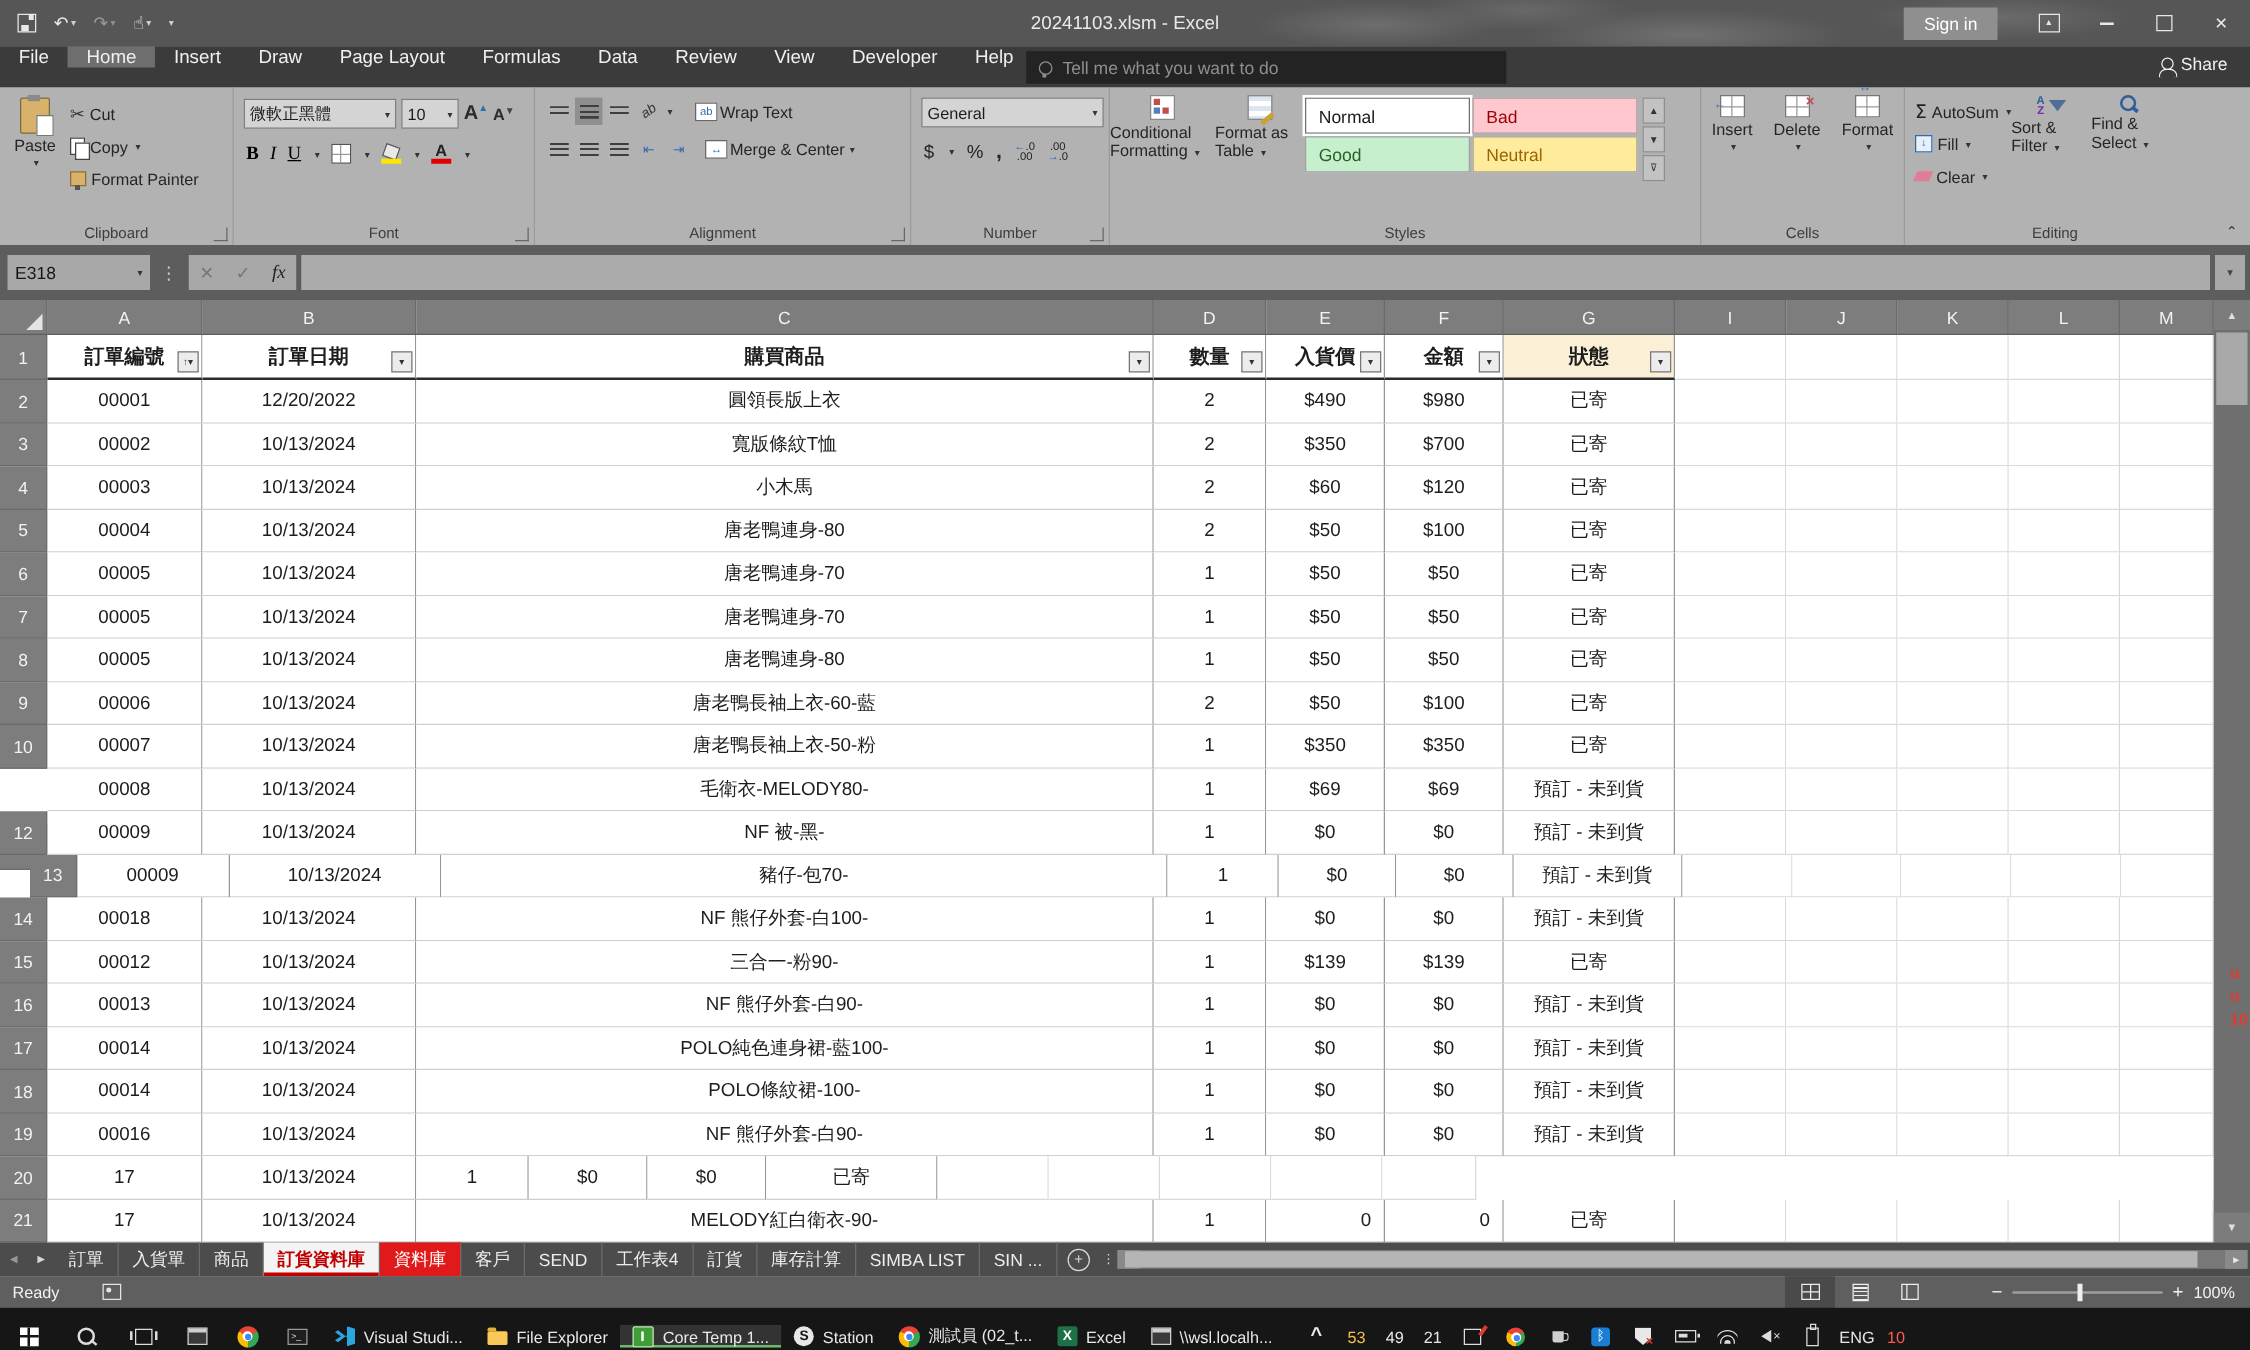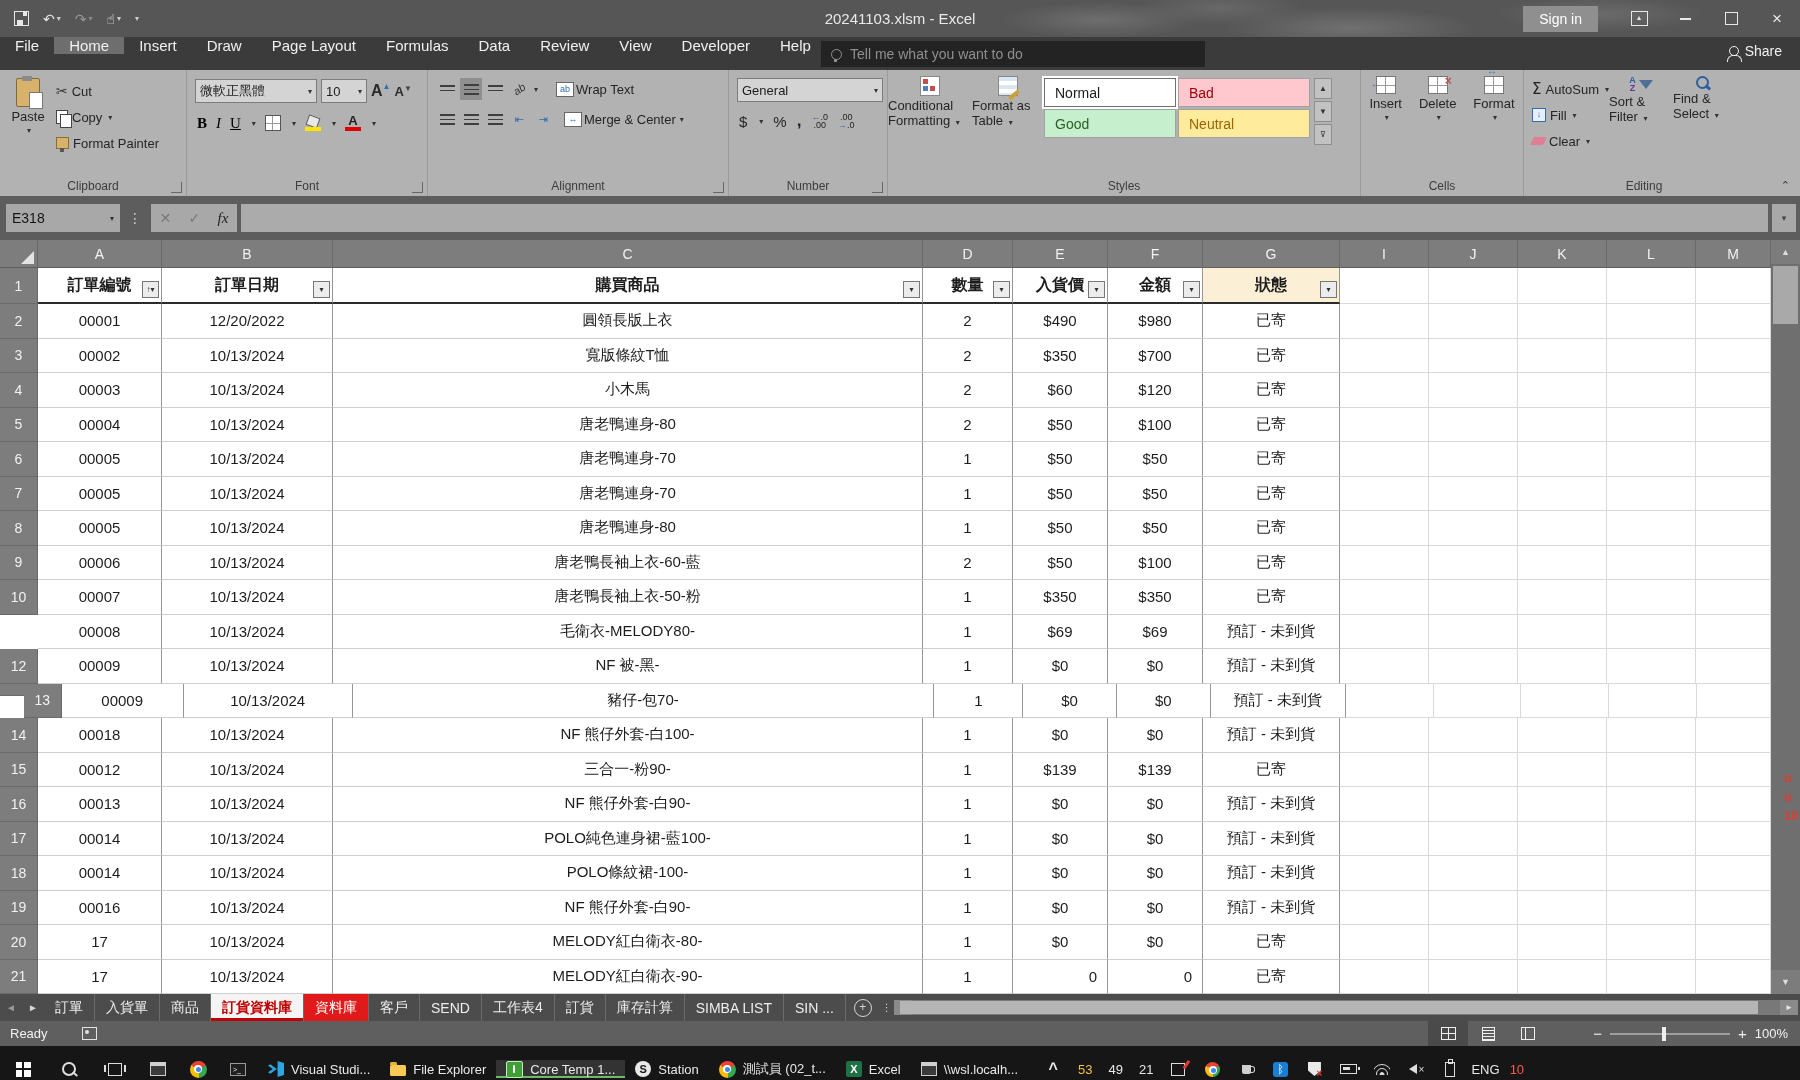--- a/index.html
+++ b/index.html
@@ -826,21 +826,20 @@
         <div class="c oc" style="width: 89px; height: 34.5px;"></div>
         <div class="c oc" style="width: 89px; height: 34.5px;"></div>
         <div class="c oc" style="width: 89px; height: 34.5px;"></div>
         <div class="c oc" style="width: 89px; height: 34.5px;"></div>
         <div class="c oc" style="width: 75px; height: 34.5px;"></div>
       </div>
       <div class="grow" style="height: 34.5px;">
         <div class="rh" style="height: 34.5px;">20</div>
         <div class="c tc" style="width: 124px; height: 34.5px;">17</div>
         <div class="c tc" style="width: 171px; height: 34.5px;">10/13/2024</div>
-        <div class="c tc" style="width: 590px; height: 34.5px;">MELODY紅白衛衣-80-</div>
         <div class="c tc" style="width: 90px; height: 34.5px;">1</div>
         <div class="c tc" style="width: 95px; height: 34.5px;">$0</div>
         <div class="c tc" style="width: 95px; height: 34.5px;">$0</div>
         <div class="c tc" style="width: 137px; height: 34.5px;">已寄</div>
         <div class="c oc" style="width: 89px; height: 34.5px;"></div>
         <div class="c oc" style="width: 89px; height: 34.5px;"></div>
         <div class="c oc" style="width: 89px; height: 34.5px;"></div>
         <div class="c oc" style="width: 89px; height: 34.5px;"></div>
         <div class="c oc" style="width: 75px; height: 34.5px;"></div>
       </div>

